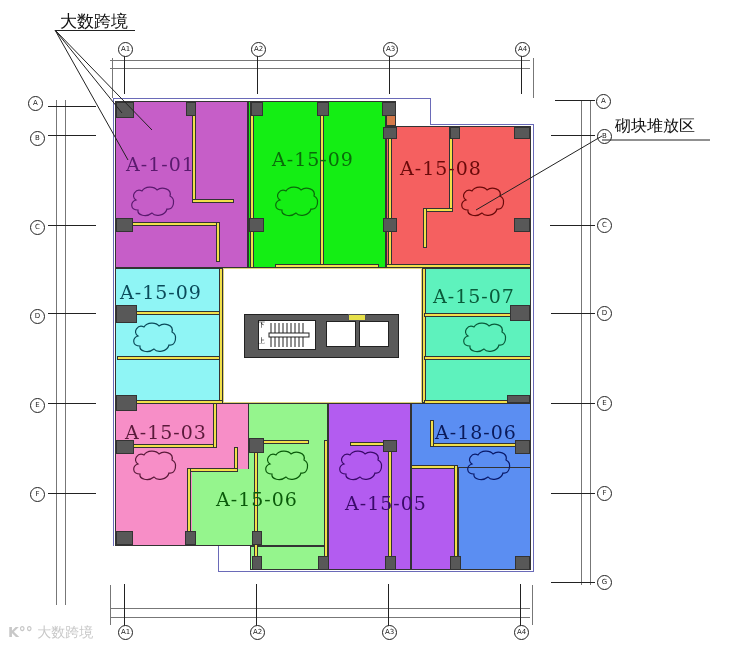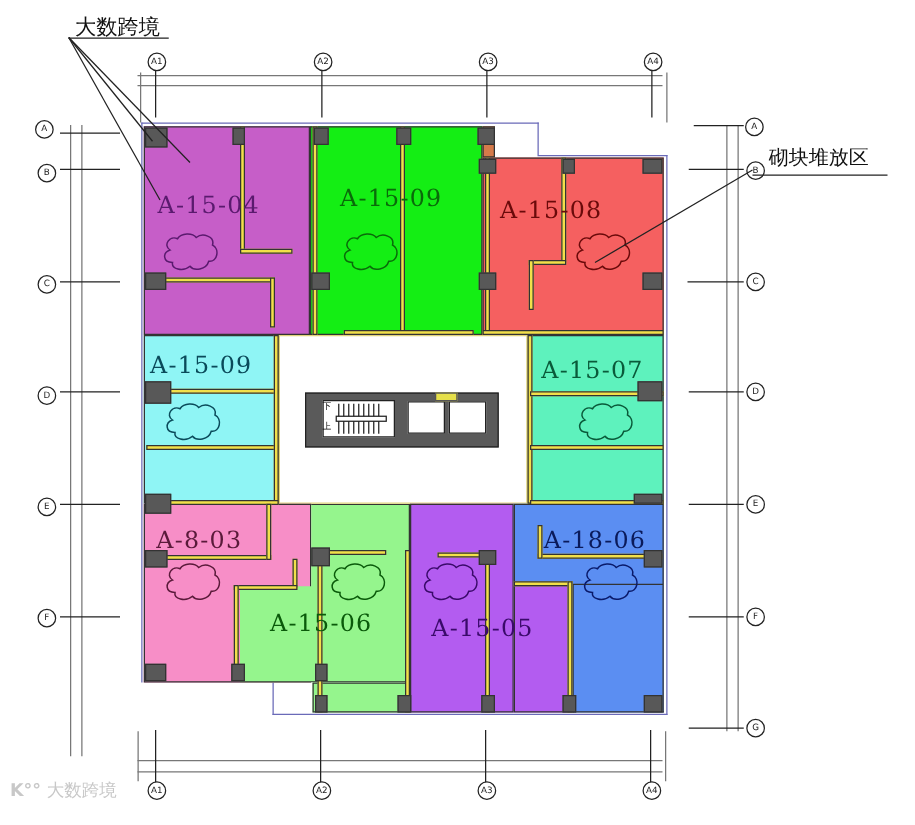--- a/index.html
+++ b/index.html
@@ -224,26 +224,26 @@
   <svg class="cloud" style="left:262px;top:450px;" width="50" height="34">
       <path d="M8 14 C2 10,8 2,14 5 C17 0,26 0,29 4 C34 0,44 3,42 10 C48 13,46 24,39 23 C37 30,27 31,24 27 C18 32,9 29,10 24 C2 24,2 16,8 14Z" fill="none" stroke="#0a5a0a" stroke-width="1.2"></path>
     </svg>
   <svg class="cloud" style="left:336px;top:450px;" width="50" height="34">
       <path d="M8 14 C2 10,8 2,14 5 C17 0,26 0,29 4 C34 0,44 3,42 10 C48 13,46 24,39 23 C37 30,27 31,24 27 C18 32,9 29,10 24 C2 24,2 16,8 14Z" fill="none" stroke="#3a0a6a" stroke-width="1.2"></path>
     </svg>
   <svg class="cloud" style="left:464px;top:450px;" width="50" height="34">
       <path d="M8 14 C2 10,8 2,14 5 C17 0,26 0,29 4 C34 0,44 3,42 10 C48 13,46 24,39 23 C37 30,27 31,24 27 C18 32,9 29,10 24 C2 24,2 16,8 14Z" fill="none" stroke="#0a1a6a" stroke-width="1.2"></path>
     </svg>
 
-  <div class="label" style="left:126px;top:153px;color:#5a1a6e;">A-15-04</div>
+  <div class="label" style="left:126px;top:153px;color:#5a1a6e;">A-1-01</div>
   <div class="label" style="left:272px;top:148px;color:#0a6a0a;">A-15-09</div>
   <div class="label" style="left:400px;top:157px;color:#6a0a0a;">A-15-08</div>
   <div class="label" style="left:120px;top:281px;color:#0a4a5a;">A-15-09</div>
   <div class="label" style="left:433px;top:285px;color:#0a5a3a;">A-15-07</div>
-  <div class="label" style="left:125px;top:421px;color:#5a1a3a;">A-8-03</div>
+  <div class="label" style="left:125px;top:421px;color:#5a1a3a;">A-15-03</div>
   <div class="label" style="left:216px;top:488px;color:#0a5a0a;">A-15-06</div>
   <div class="label" style="left:345px;top:492px;color:#3a0a6a;">A-15-05</div>
   <div class="label" style="left:435px;top:421px;color:#0a1a5a;">A-18-06</div>
 
   <div class="cn" style="left:60px;top:10px;">大数跨境</div>
   <div class="abs" style="left:55px;top:30px;width:80px;height:1px;background:#222;"></div>
   <svg class="abs" style="left:0;top:0;" width="732" height="660">
     <line x1="55" y1="30" x2="152" y2="130" stroke="#222" stroke-width="1"></line>
     <line x1="55" y1="30" x2="128" y2="160" stroke="#222" stroke-width="1"></line>
     <line x1="55" y1="30" x2="122" y2="113" stroke="#222" stroke-width="1"></line>

